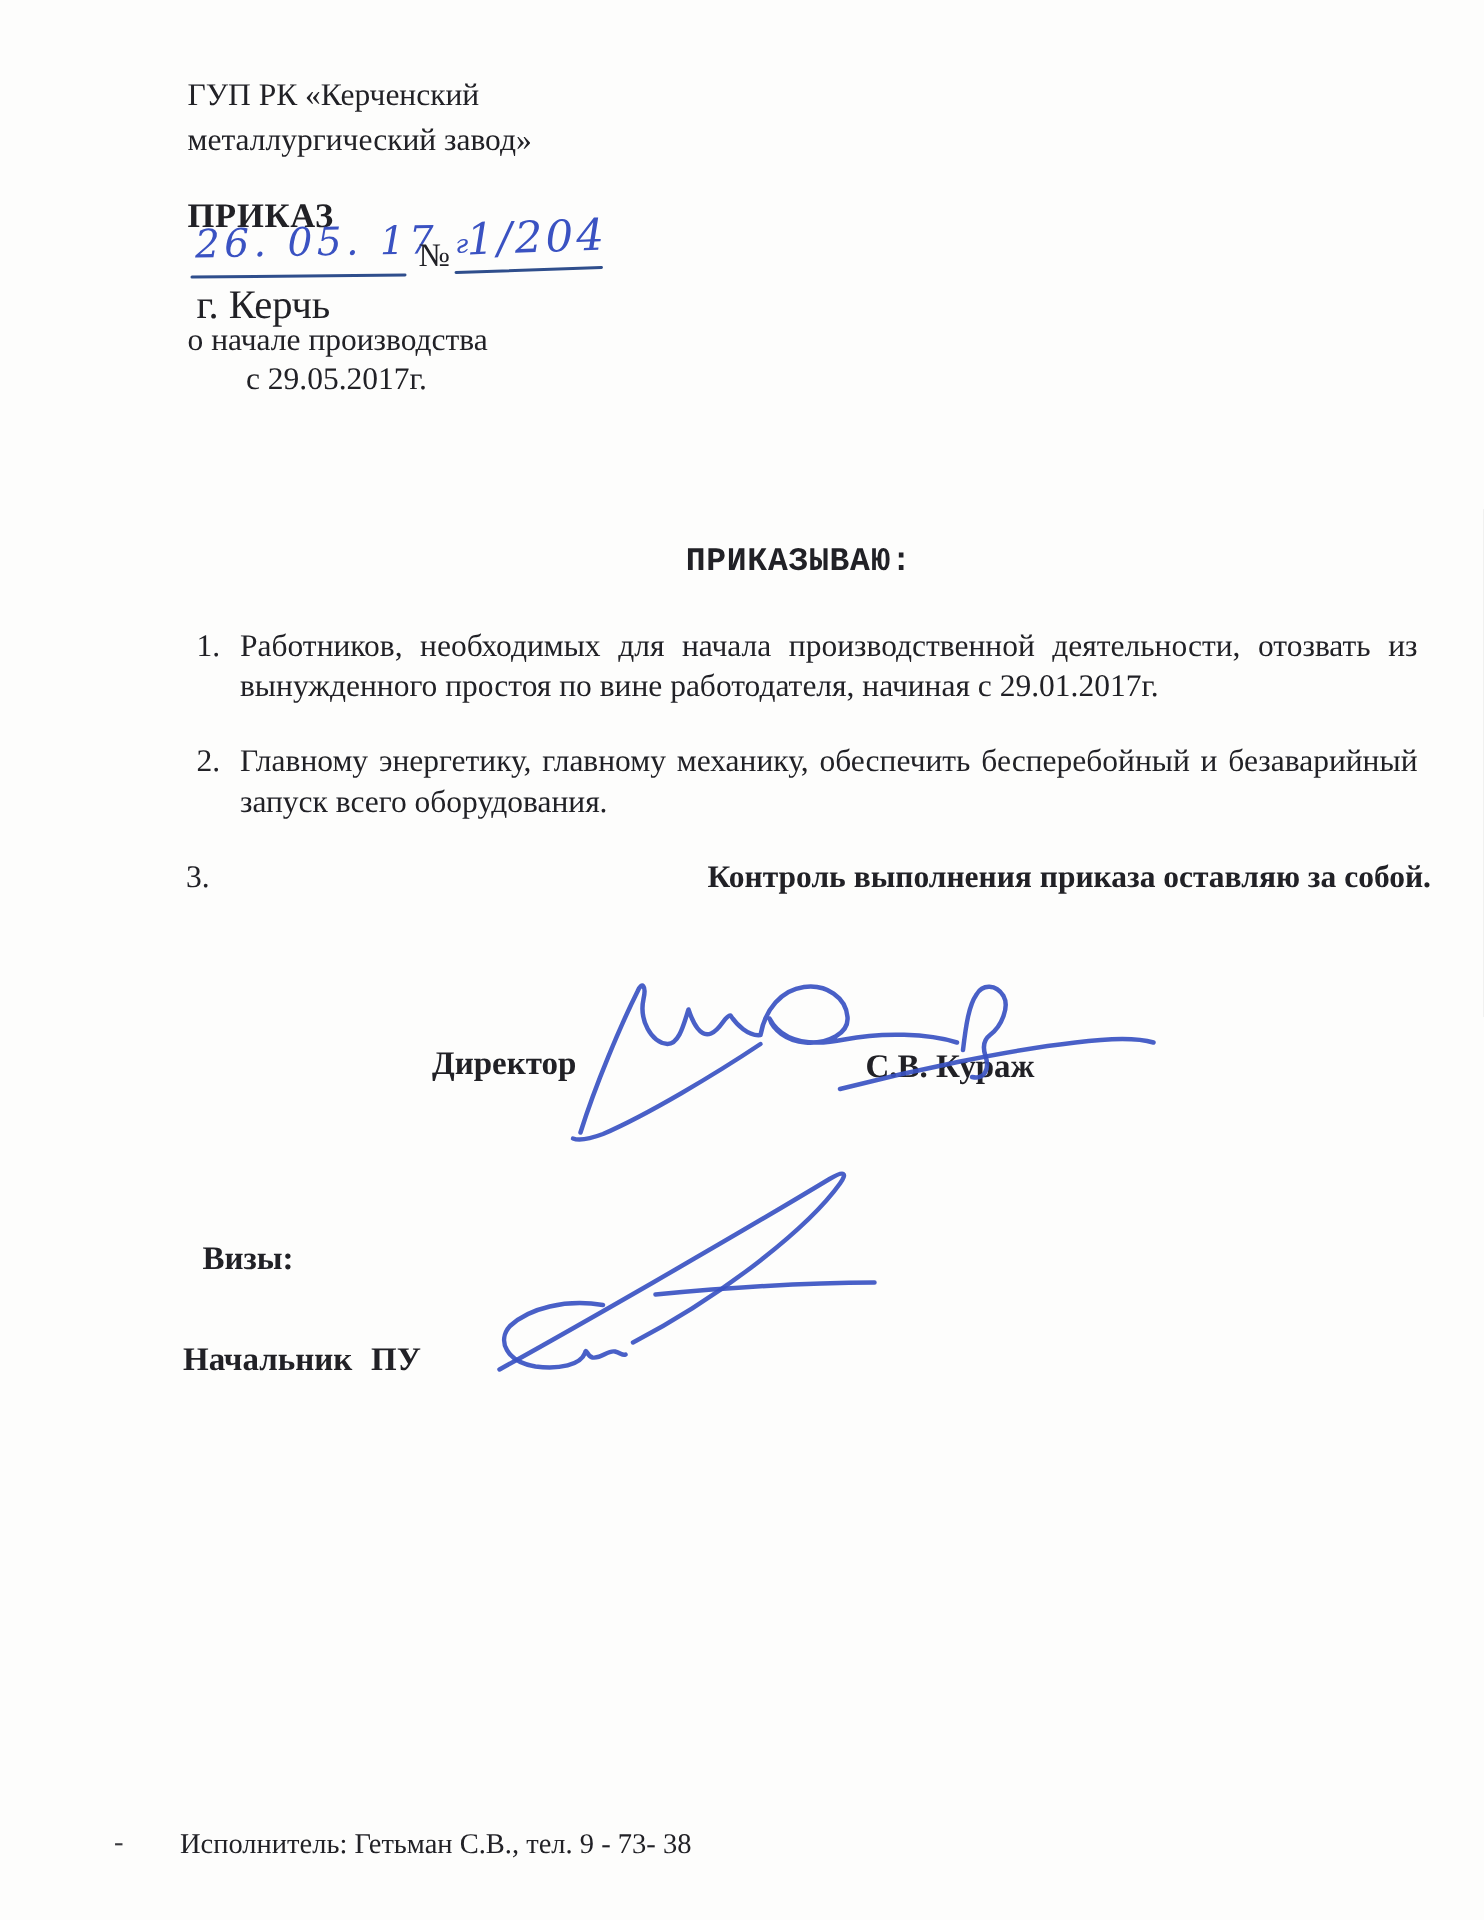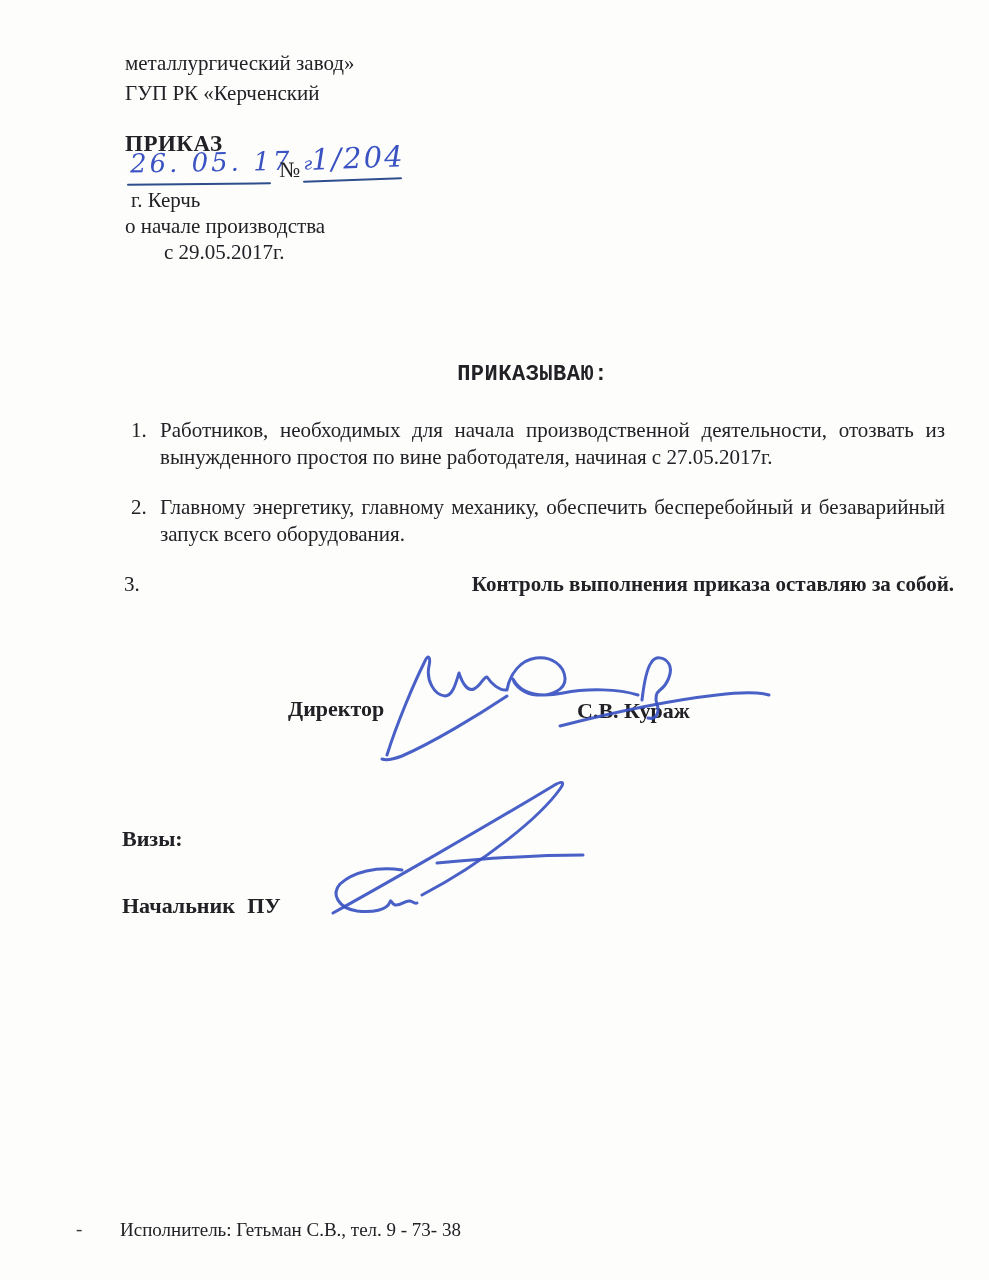--- a/index.html
+++ b/index.html
@@ -20,72 +20,72 @@
   .org{left:125px;top:48px;font-size:21px;line-height:30px;}
   .order-title{left:125px;top:131px;font-weight:bold;font-size:23px;letter-spacing:.5px;}
   .hw{font-style:italic;color:var(--ink-blue);font-family:"DejaVu Serif",serif;}
   .hw-date{left:130px;top:147px;font-size:26px;letter-spacing:3px;transform:rotate(-1deg);white-space:nowrap;}
   .hw-date .yr{font-size:17px;letter-spacing:0;}
   .num-sign{left:279px;top:157px;font-size:22px;}
   .hw-num{left:311px;top:141px;font-size:29px;letter-spacing:2px;transform:rotate(-2deg);white-space:nowrap;}
   .u-line{height:2px;background:var(--underline-blue);border-radius:1px;}
   .u-date{left:127px;top:183px;width:144px;transform:rotate(-.6deg);}
   .u-num{left:303px;top:179px;width:99px;transform:rotate(-2deg);}
-  .city{left:131px;top:188px;font-size:21px;}
+  .city{left:131px;top:188px;font-size:27px;}
   .subject1{left:125px;top:214px;font-size:21px;}
   .subject2{left:125px;top:240px;font-size:21px;margin-left:39px;}
   .intro{left:125px;top:285px;width:815px;font-size:21px;line-height:27px;text-align:justify;text-indent:57px;}
   .resolution{left:125px;top:362px;width:815px;text-align:center;font-weight:bold;font-size:22px;letter-spacing:.5px;font-family:Liberation Mono, monospace;}
   .item{display:flex;font-size:21px;line-height:27px;}
   .item .num{flex:0 0 29px;}
   .item .txt{flex:1;text-align:justify;}
   .item1{left:131px;top:417px;width:814px;}
   .item2{left:131px;top:494px;width:814px;}
   .item3{left:124px;top:571px;width:830px;}
   .item3 .num{flex:0 0 24px;}
   .item3 .txt{text-align:right;font-weight:bold;}
   .lbl-bold{font-weight:bold;font-size:22px;margin-top:19px;}
   .dir-label{left:288px;top:677px;}
   .dir-name{left:577px;top:679px;}
-  .visas{left:122px;top:807px;}
+  .visas{left:135px;top:807px;}
   .approver{left:122px;top:874px;word-spacing:7px;}
   .sig path{fill:none;stroke:var(--ink-blue);stroke-width:3;stroke-linecap:round;stroke-linejoin:round;opacity:.92;}
   .dir-sig{left:372px;top:628px;}
   .pu-sig{left:325px;top:772px;}
   .footer{left:120px;top:1219px;font-size:19px;line-height:22px;}
   .stray{left:76px;top:1218px;font-size:19px;color:#3a3a3e;}
 </style>
 </head>
 <body>
 
 <div class="page">
 
   <div class="abs org">
+    <div>ГУП РК «Керченский</div>
     <div>металлургический завод»</div>
-    <div>ГУП РК «Керченский</div>
   </div>
 
   <div class="abs order-title">ПРИКАЗ</div>
 
   <span class="abs hw hw-date"><span>26. 05. 17</span> <span class="yr">г</span></span>
   <span class="abs num-sign">№</span>
   <span class="abs hw hw-num">1/204</span>
   <div class="abs u-line u-date"></div>
   <div class="abs u-line u-num"></div>
 
   <div class="abs city">г. Керчь</div>
   <div class="abs subject1">о начале производства</div>
   <div class="abs subject2">с 29.05.2017г.</div>
 
 
   <div class="abs resolution">ПРИКАЗЫВАЮ:</div>
 
   <div class="abs item item1">
     <span class="num">1.</span>
-    <span class="txt">Работников, необходимых для начала производственной деятельности, отозвать из вынужденного простоя по вине работодателя, начиная с 27.05.2017г.</span>
+    <span class="txt">Работников, необходимых для начала производственной деятельности, отозвать из вынужденного простоя по вине работодателя, начиная с 29.01.2017г.</span>
   </div>
   <div class="abs item item2">
     <span class="num">2.</span>
     <span class="txt">Главному энергетику, главному механику, обеспечить бесперебойный и безаварийный запуск всего оборудования.</span>
   </div>
   <div class="abs item item3">
     <span class="num">3.</span>
     <span class="txt">Контроль выполнения приказа оставляю за собой.</span>
   </div>
 

